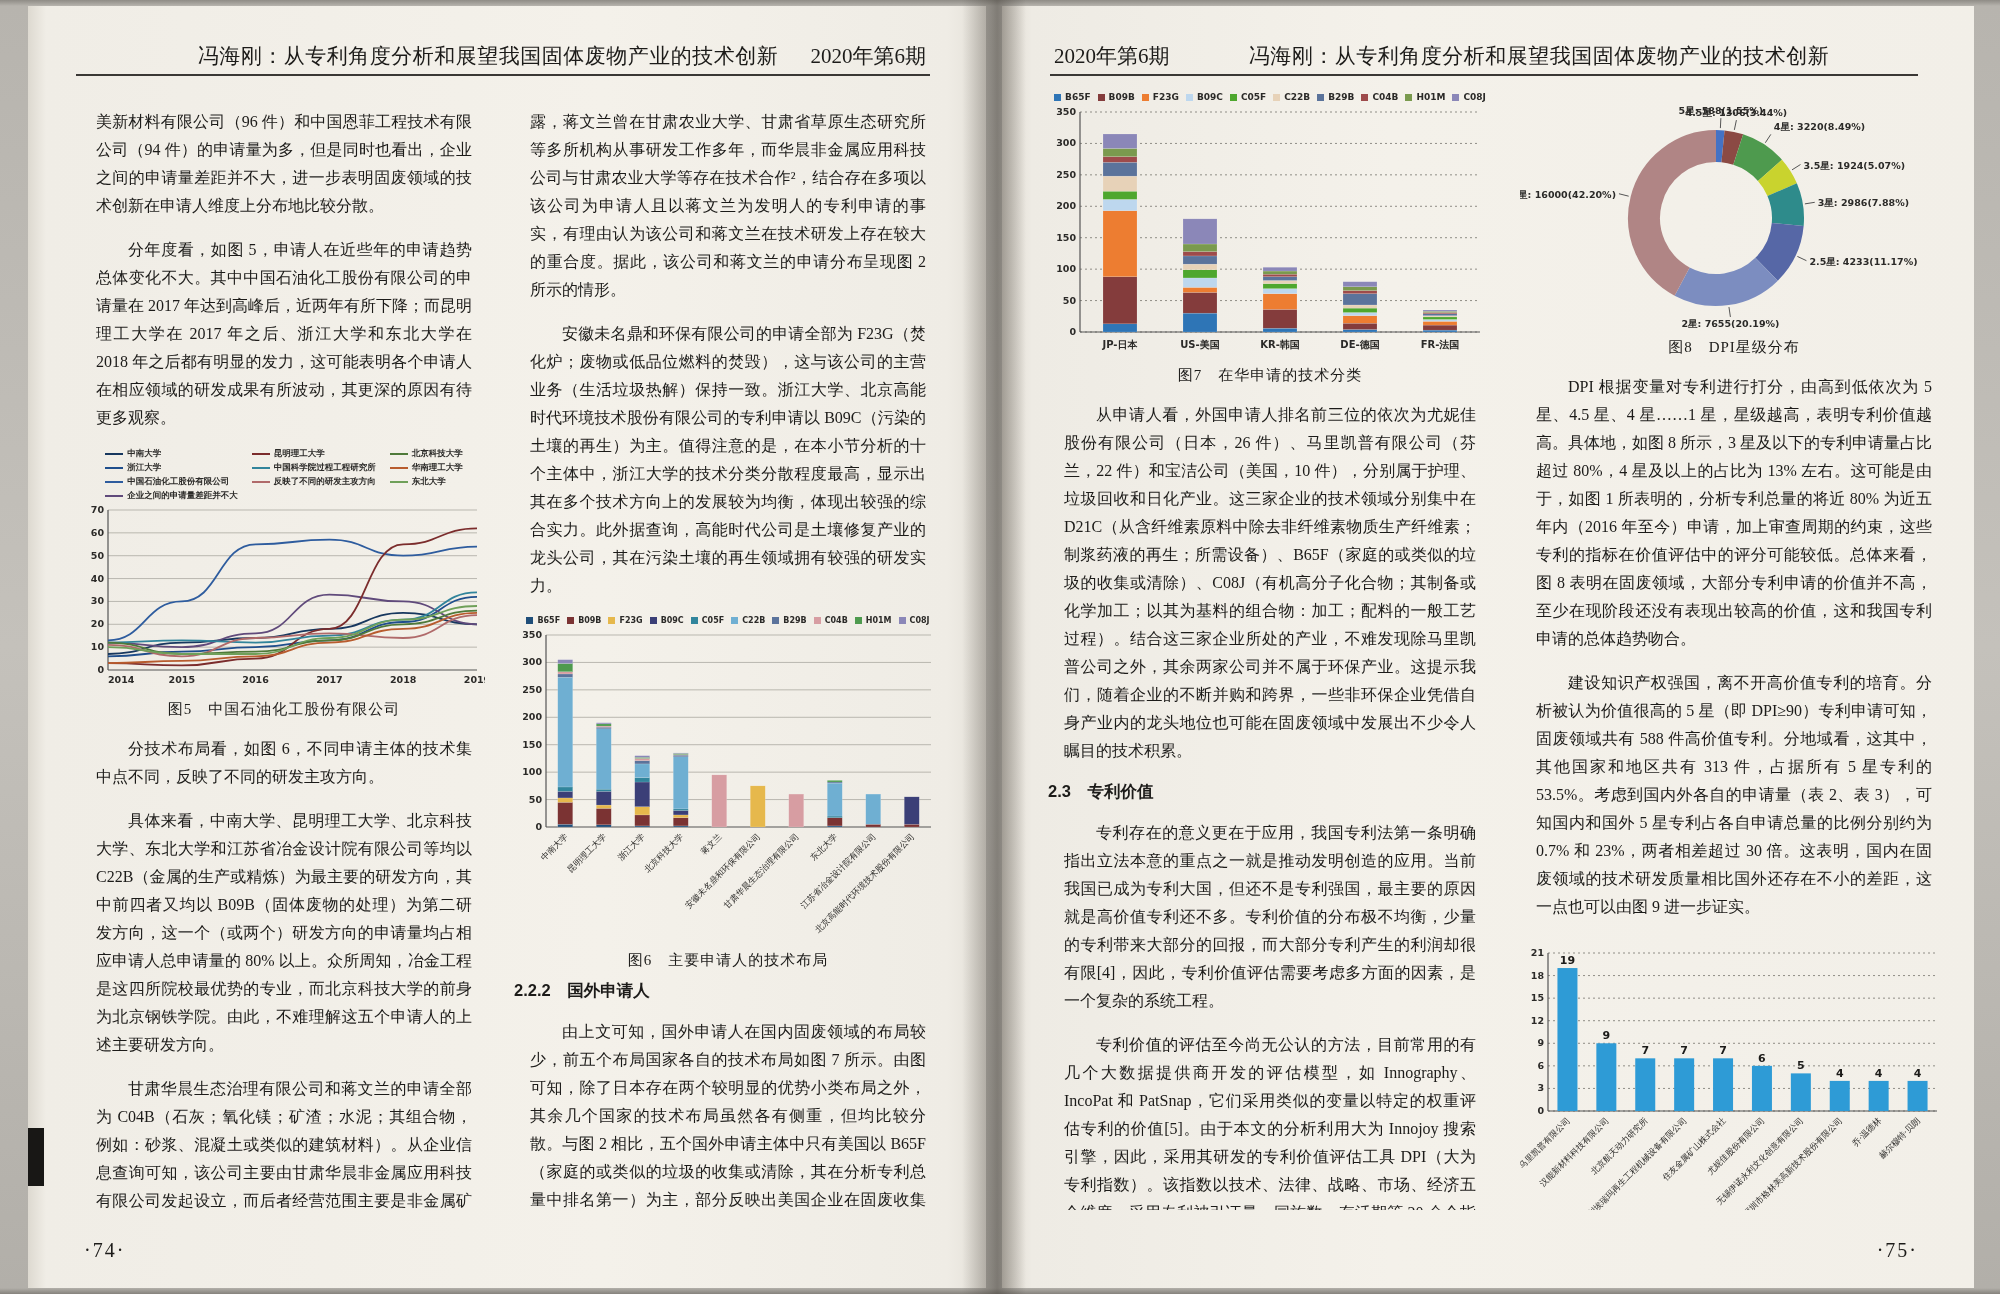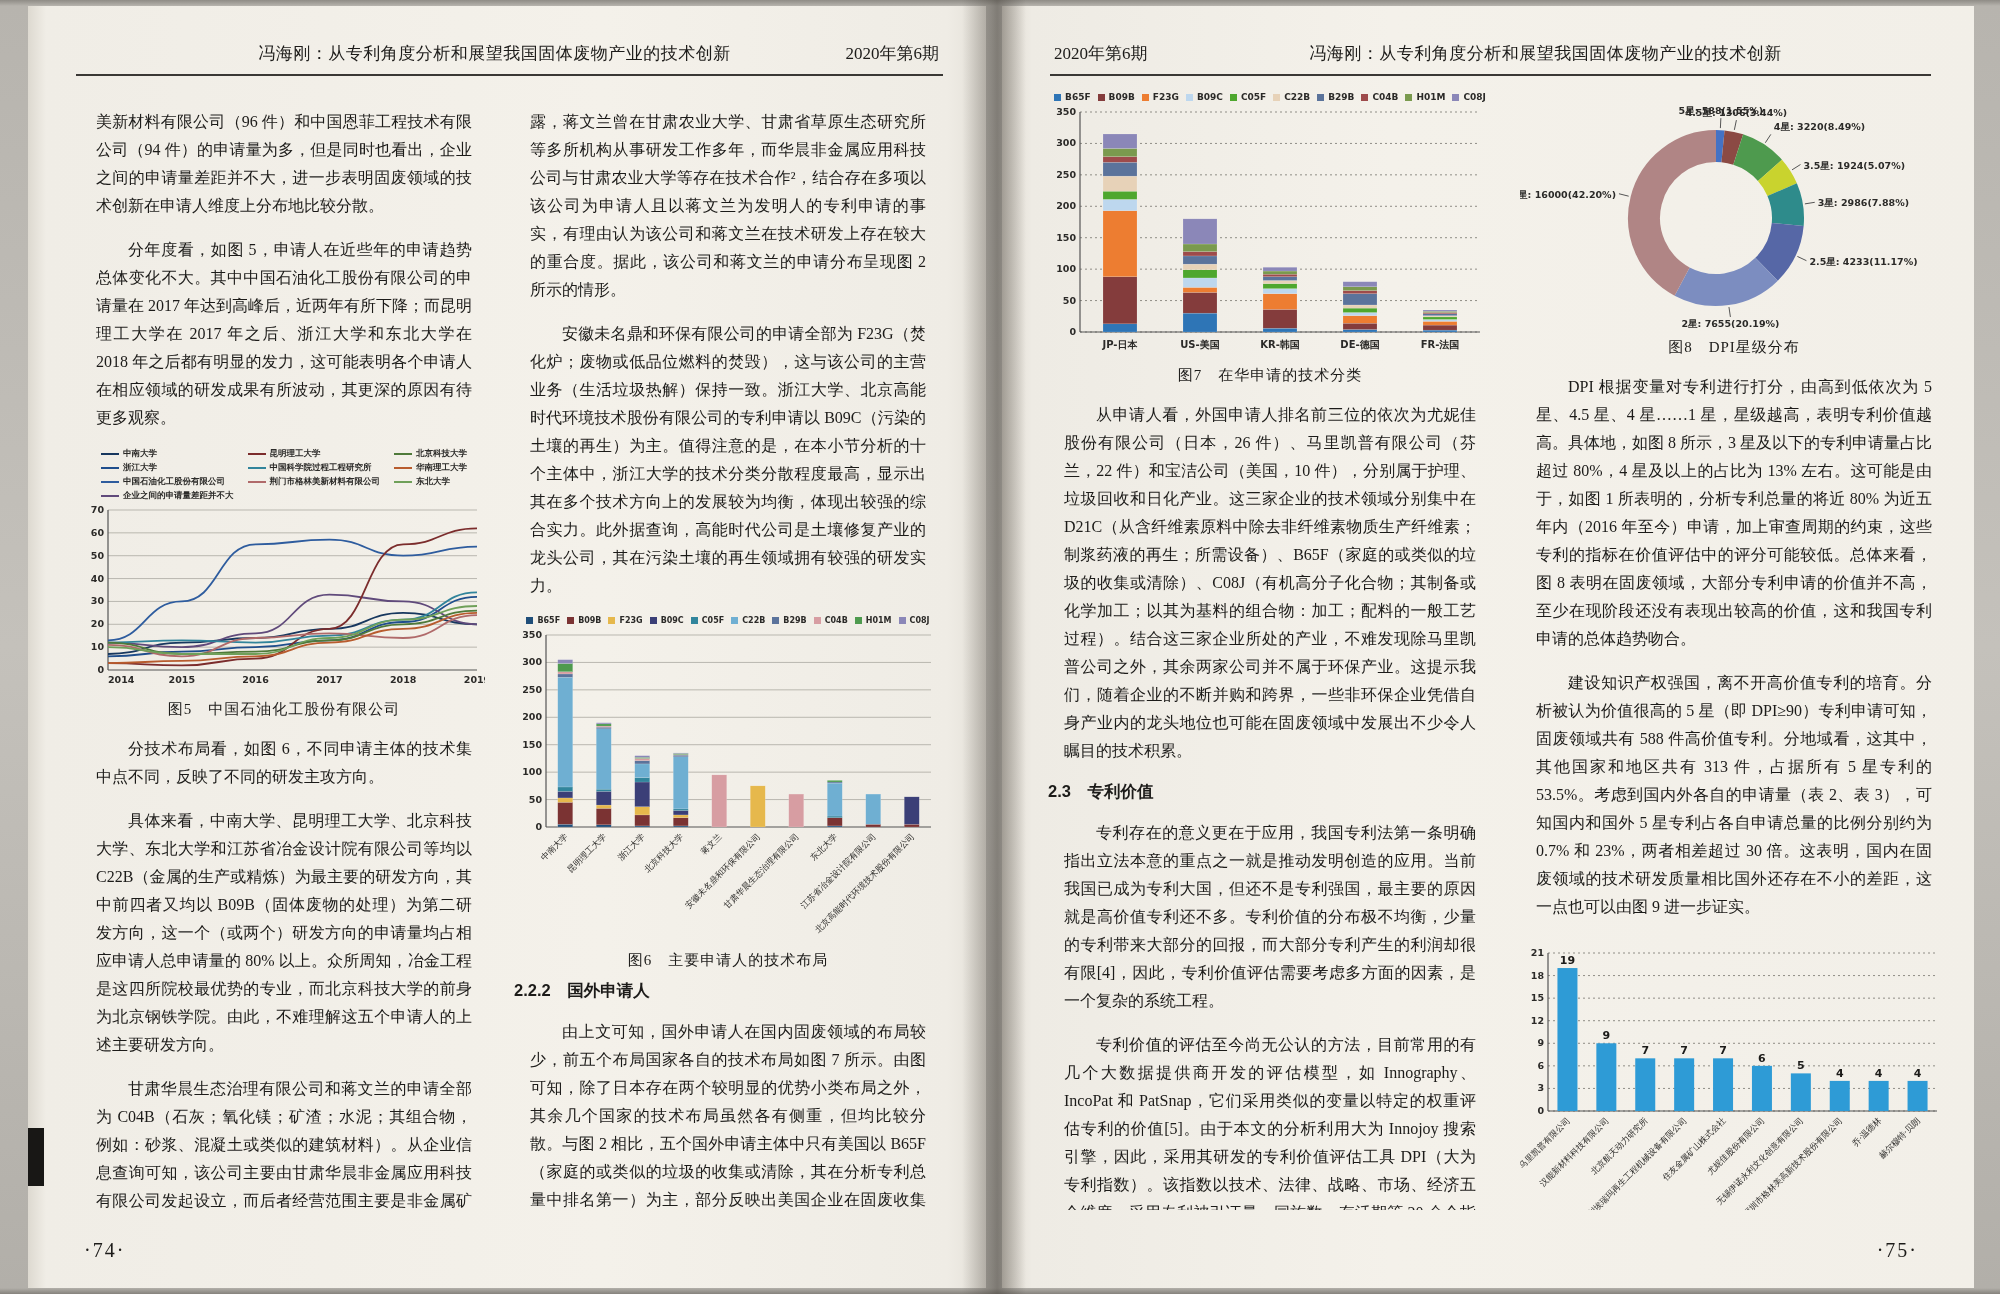--- a/index.html
+++ b/index.html
@@ -4,21 +4,21 @@
 <style>
   html,body{margin:0;padding:0;}
   body{background:#9e9a94;font-family:"Liberation Serif","DejaVu Serif",serif;color:#1c1b19;}
   .spread{position:relative;width:2000px;height:1294px;overflow:hidden;
     background:linear-gradient(180deg,#8f8c86 0,#b7b4ae 6px,#c4c1bb 50%,#b2afa9 calc(100% - 6px),#85827c 100%);}
   .page{position:absolute;top:6px;height:1282px;background:#f3f0e9;}
   .page.left{left:28px;width:958px;background:linear-gradient(90deg,#ddd9d0 0,#f0ede6 18px,#f4f1ea 60%,#efece5 96%,#e2ded6 100%);}
   .page.right{left:1002px;width:972px;background:linear-gradient(90deg,#ded9d0 0,#eeebe4 30px,#f4f1ea 40%,#f2efe8 100%);}
   .gutter{position:absolute;top:0;left:962px;width:64px;height:100%;
     background:linear-gradient(90deg,rgba(60,55,48,0) 0,rgba(60,55,48,.35) 45%,rgba(60,55,48,.45) 55%,rgba(60,55,48,0) 100%);z-index:5;}
-  .pg-header{position:absolute;top:34px;left:48px;right:43px;height:34px;border-bottom:2px solid #3a3835;font-size:17px;}
+  .pg-header{position:absolute;top:34px;left:48px;right:56px;height:34px;border-bottom:2px solid #3a3835;font-size:21px;}
   .hdr-title{position:absolute;top:2px;text-align:center;letter-spacing:.5px;}
   .page.left .hdr-title{left:110px;right:140px;}
   .page.right .hdr-title{left:150px;right:40px;}
   .hdr-issue{position:absolute;top:2px;}
   .page.left .hdr-issue{right:4px;}
   .page.right .hdr-issue{left:4px;}
   .col{position:absolute;top:86px;height:1118px;overflow:hidden;}
   .page.left .c1{left:52px;width:408px;}
   .page.left .c2{left:486px;width:428px;}
   .page.right .c1{left:46px;width:444px;}
@@ -81,21 +81,21 @@
               <span class="li">
                 <span class="sw" style="width: 18px; height: 2px; background: rgb(123, 44, 44);"></span>
                 <span>昆明理工大学</span>
               </span>
               <span class="li">
                 <span class="sw" style="width: 18px; height: 2px; background: rgb(49, 132, 155);"></span>
                 <span>中国科学院过程工程研究所</span>
               </span>
               <span class="li">
                 <span class="sw" style="width: 18px; height: 2px; background: rgb(176, 106, 106);"></span>
-                <span>荆门市格林美新材料有限公司</span>
+                <span>反映了不同的研发主攻方向</span>
               </span>
             </div>
             <div class="lcol">
               <span class="li">
                 <span class="sw" style="width: 18px; height: 2px; background: rgb(79, 122, 58);"></span>
                 <span>北京科技大学</span>
               </span>
               <span class="li">
                 <span class="sw" style="width: 18px; height: 2px; background: rgb(184, 92, 46);"></span>
                 <span>华南理工大学</span>

